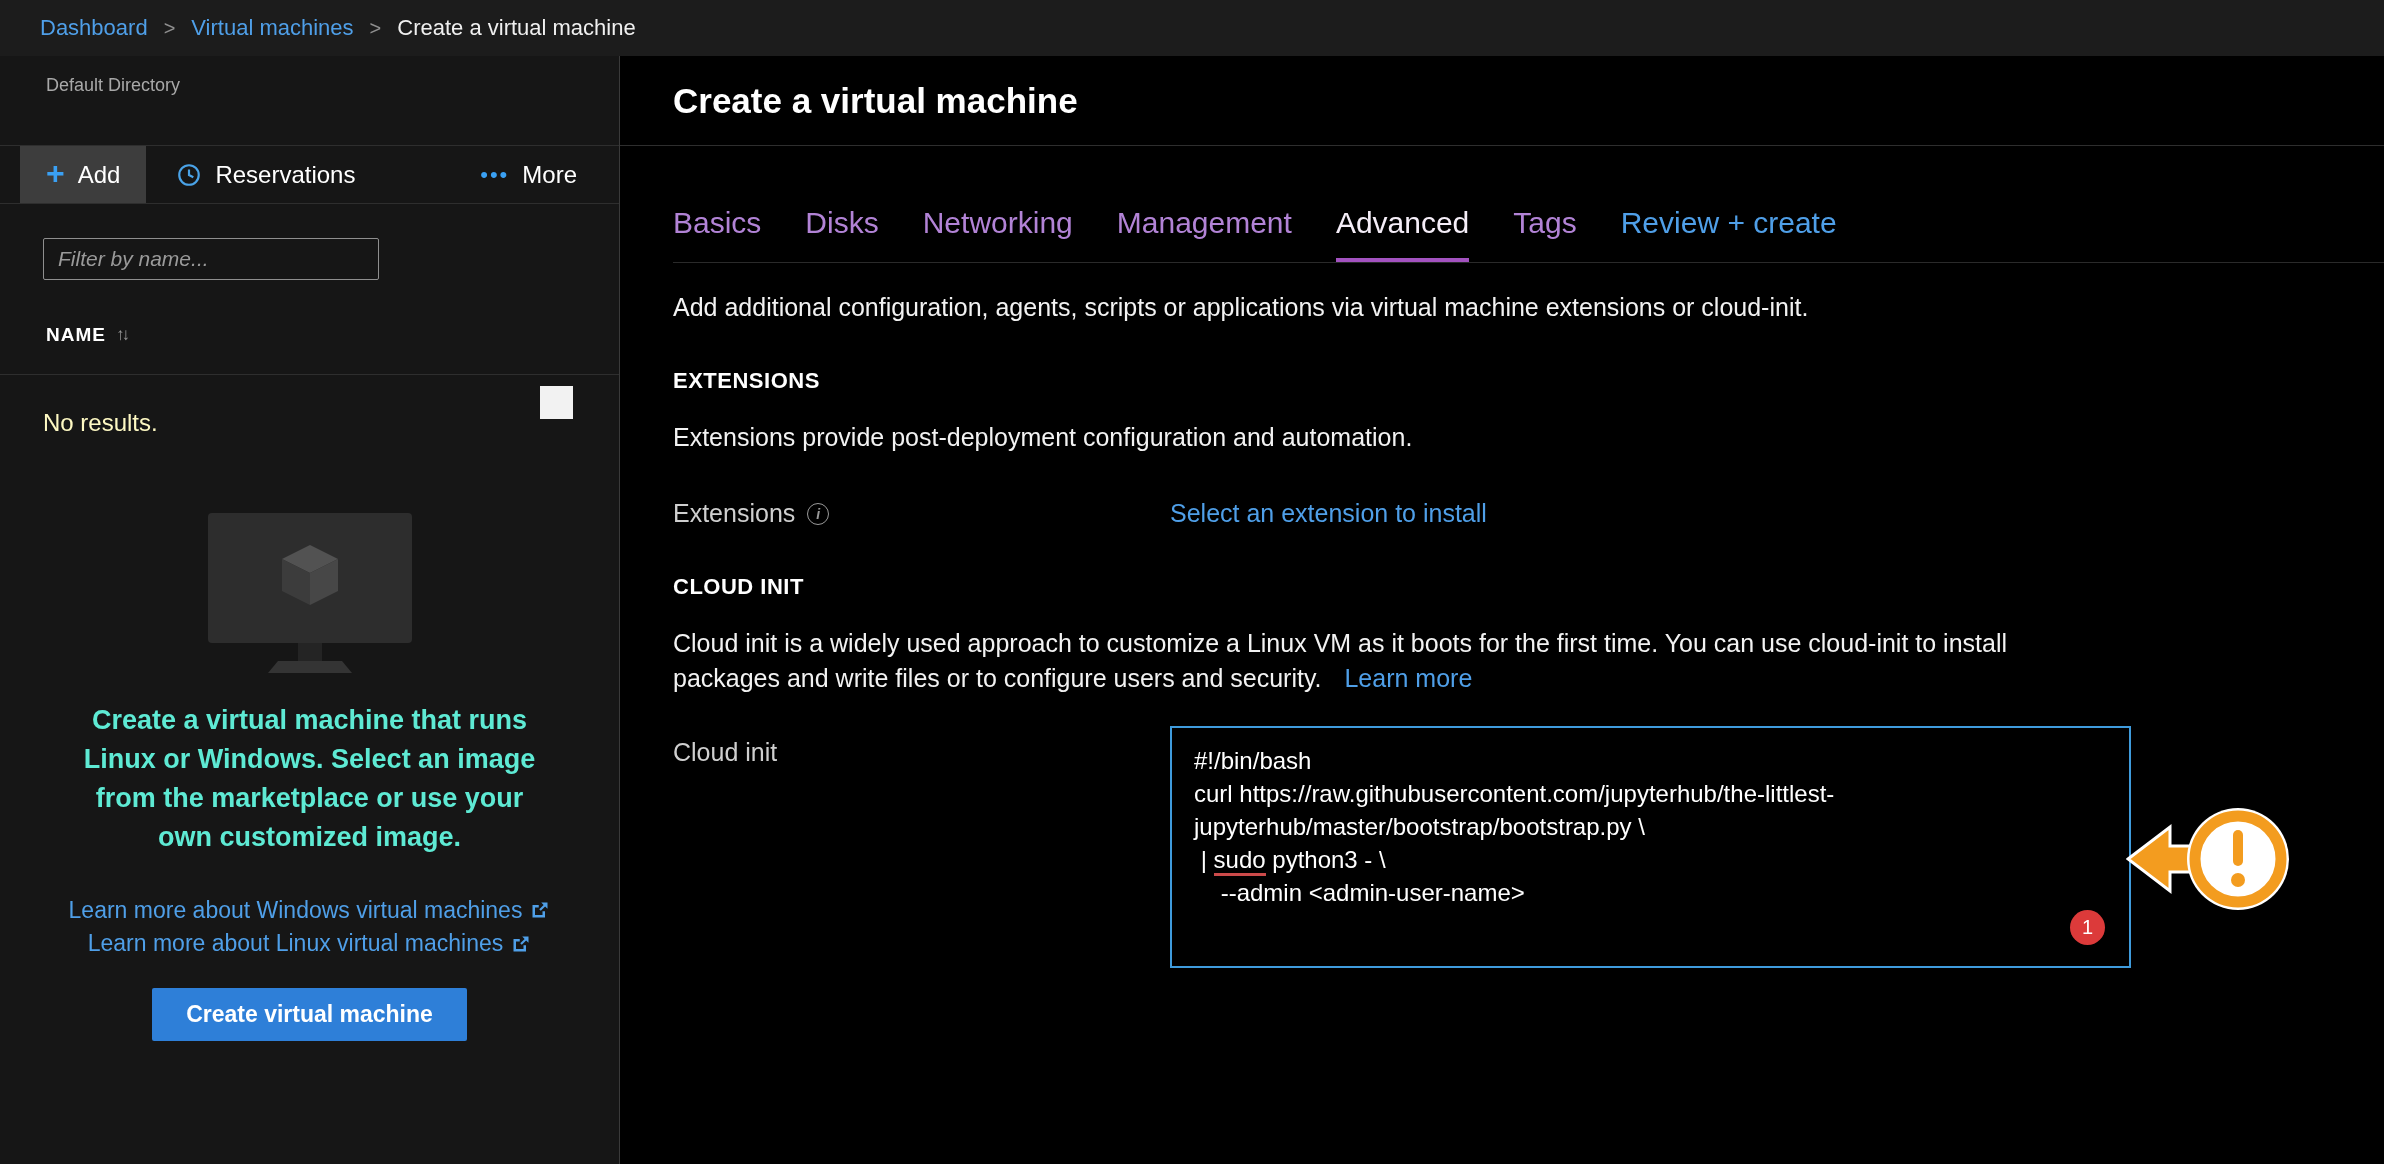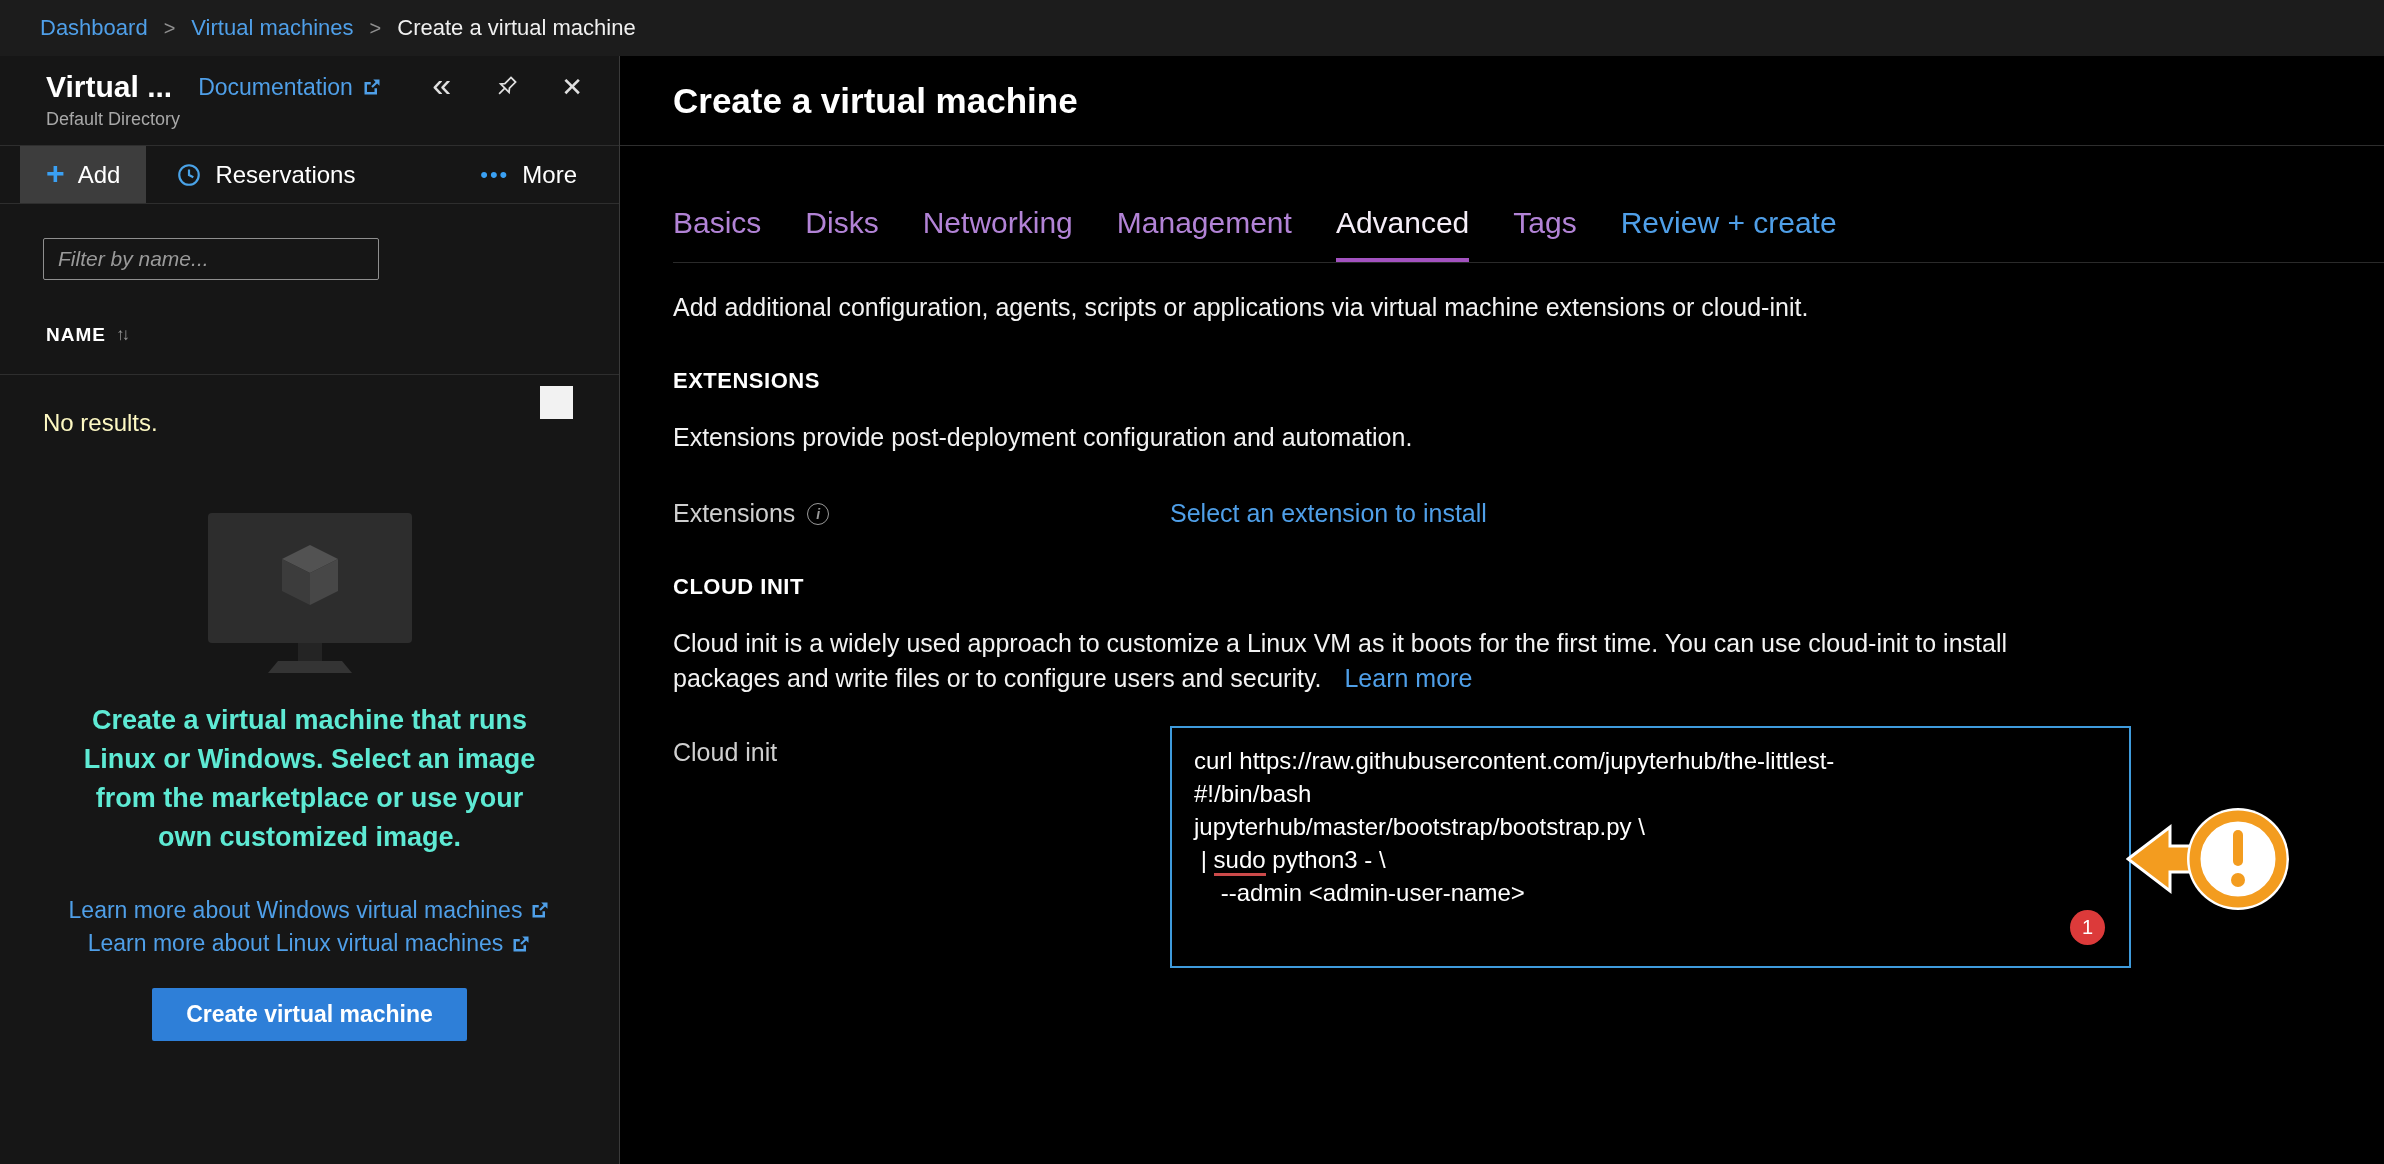--- a/index.html
+++ b/index.html
@@ -106,40 +106,20 @@
   <span class="link">Virtual machines</span>
   <span class="crumb-sep">&gt;</span>
   <span class="crumb-current">Create a virtual machine</span>
 </div>
 
 <div class="window">
 
   <div class="sidebar">
 
     <div class="sidebar-header">
-      <div class="sh-row1">
-        <span class="sidebar-title">Virtual ...</span>
-        <span class="link doc-link">
-          <span>Documentation</span>
-          <svg class="ext-icon" viewBox="0 0 16 16" fill="currentColor">
-            <path d="M2 4 v10 h10 V9 h-2 v3 H4 V6 h3 V4 z"></path>
-            <path d="M9 2 h5 v5 l-1.9-1.9 L8.6 8.6 7.4 7.4 10.9 3.9 Z"></path>
-          </svg>
-        </span>
-        <span class="header-icons">
-          <span class="icon-collapse">«</span>
-          <svg width="26" height="26" viewBox="0 0 24 24" fill="none" stroke="#e0e0e0" stroke-width="1.6" style="cursor:pointer;">
-            <g transform="rotate(45 12 12)">
-              <path d="M9 2.5 h6 v8 l2.5 3 h-11 l2.5 -3 z"></path>
-              <line x1="12" y1="13.5" x2="12" y2="21"></line>
-            </g>
-          </svg>
-          <span class="icon-close">✕</span>
-        </span>
-      </div>
       <div class="directory">Default Directory</div>
     </div>
 
     <div class="sidebar-toolbar">
       <span class="tb-add">
         <span class="plus">+</span>
         <span>Add</span>
       </span>
       <span class="tb-reserv">
         <svg width="26" height="26" viewBox="0 0 24 24" fill="none" stroke="#4aa3e8" stroke-width="2">
@@ -230,22 +210,22 @@
       <div class="section-desc">
         <span>Cloud init is a widely used approach to customize a Linux VM as it boots for the first time. You can use cloud-init to install packages and write files or to configure users and security.</span>
         <span class="link">Learn more</span>
       </div>
 
       <div class="form-row cloud-row">
         <span class="form-label">
           <span>Cloud init</span>
         </span>
         <div class="script-box">
+          <div class="script-line">#!/bin/bash</div>
           <div class="script-line">curl https://raw.githubusercontent.com/jupyterhub/the-littlest-</div>
-          <div class="script-line">#!/bin/bash</div>
           <div class="script-line">jupyterhub/master/bootstrap/bootstrap.py \</div>
           <div class="script-line"><span> | </span><span class="misspelled">sudo</span><span> python3 - \</span></div>
           <div class="script-line">    --admin &lt;admin-user-name&gt;</div>
           <div class="error-badge">1</div>
         </div>
       </div>
     </div>
 
     <svg class="annotation" width="170" height="130" viewBox="0 0 170 130">
       <polygon points="2,65 44,33 44,52 82,52 82,78 44,78 44,97" fill="#f39c1f" stroke="#fff" stroke-width="3"></polygon>

